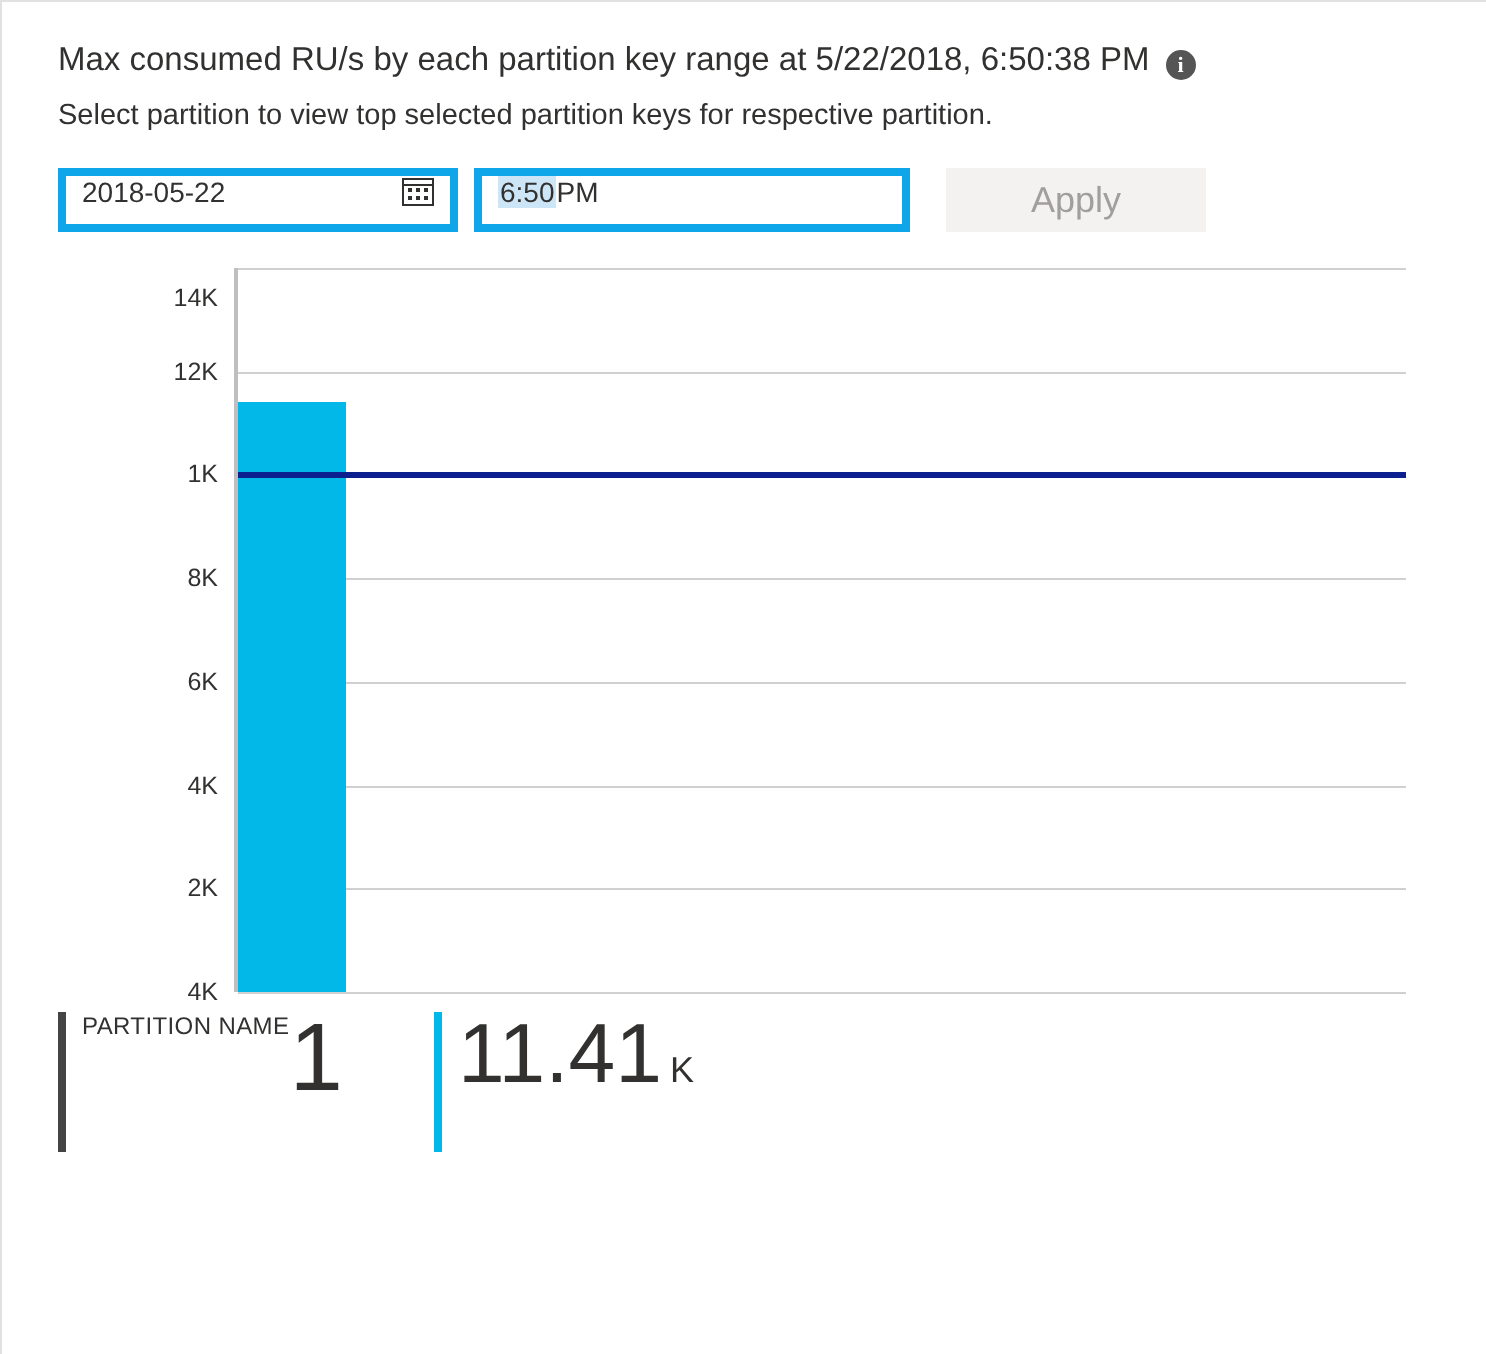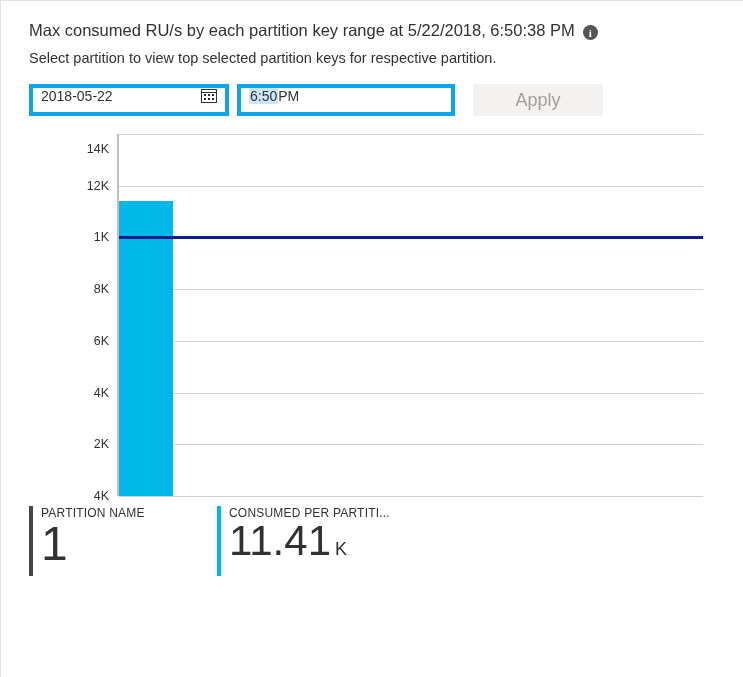--- a/index.html
+++ b/index.html
@@ -121,21 +121,21 @@
     display: flex;
     align-items: flex-start;
   }
   .card .accent {
     width: 4px;
     height: 70px;
     margin-right: 8px;
   }
   .card1 .accent { background: #444; }
   .card2 .accent { background: #01b8e8; }
-  .card-body { display:flex; flex-direction:column; }
+  .card-body { display:flex; flex-direction:row; }
   .card-label {
     font-size: 12px;
     color: #323130;
     letter-spacing: .2px;
     margin-bottom: 0px;
   }
   .card-value {
     font-size: 42px;
     line-height: 1;
     color: #323130;
@@ -212,21 +212,20 @@
     <div class="card card1">
       <div class="accent"></div>
       <div class="card-body">
         <div class="card-label">PARTITION NAME</div>
         <div class="card-value">1</div>
       </div>
     </div>
     <div class="card card2">
       <div class="accent"></div>
       <div class="card-body">
-        <div class="card-label">CONSUMED PER PARTITI...</div>
         <div>
           <span class="card-value">11.41</span><span class="card-unit">K</span>
         </div>
       </div>
     </div>
   </div>
 
 </div>
 
 </body></html>

